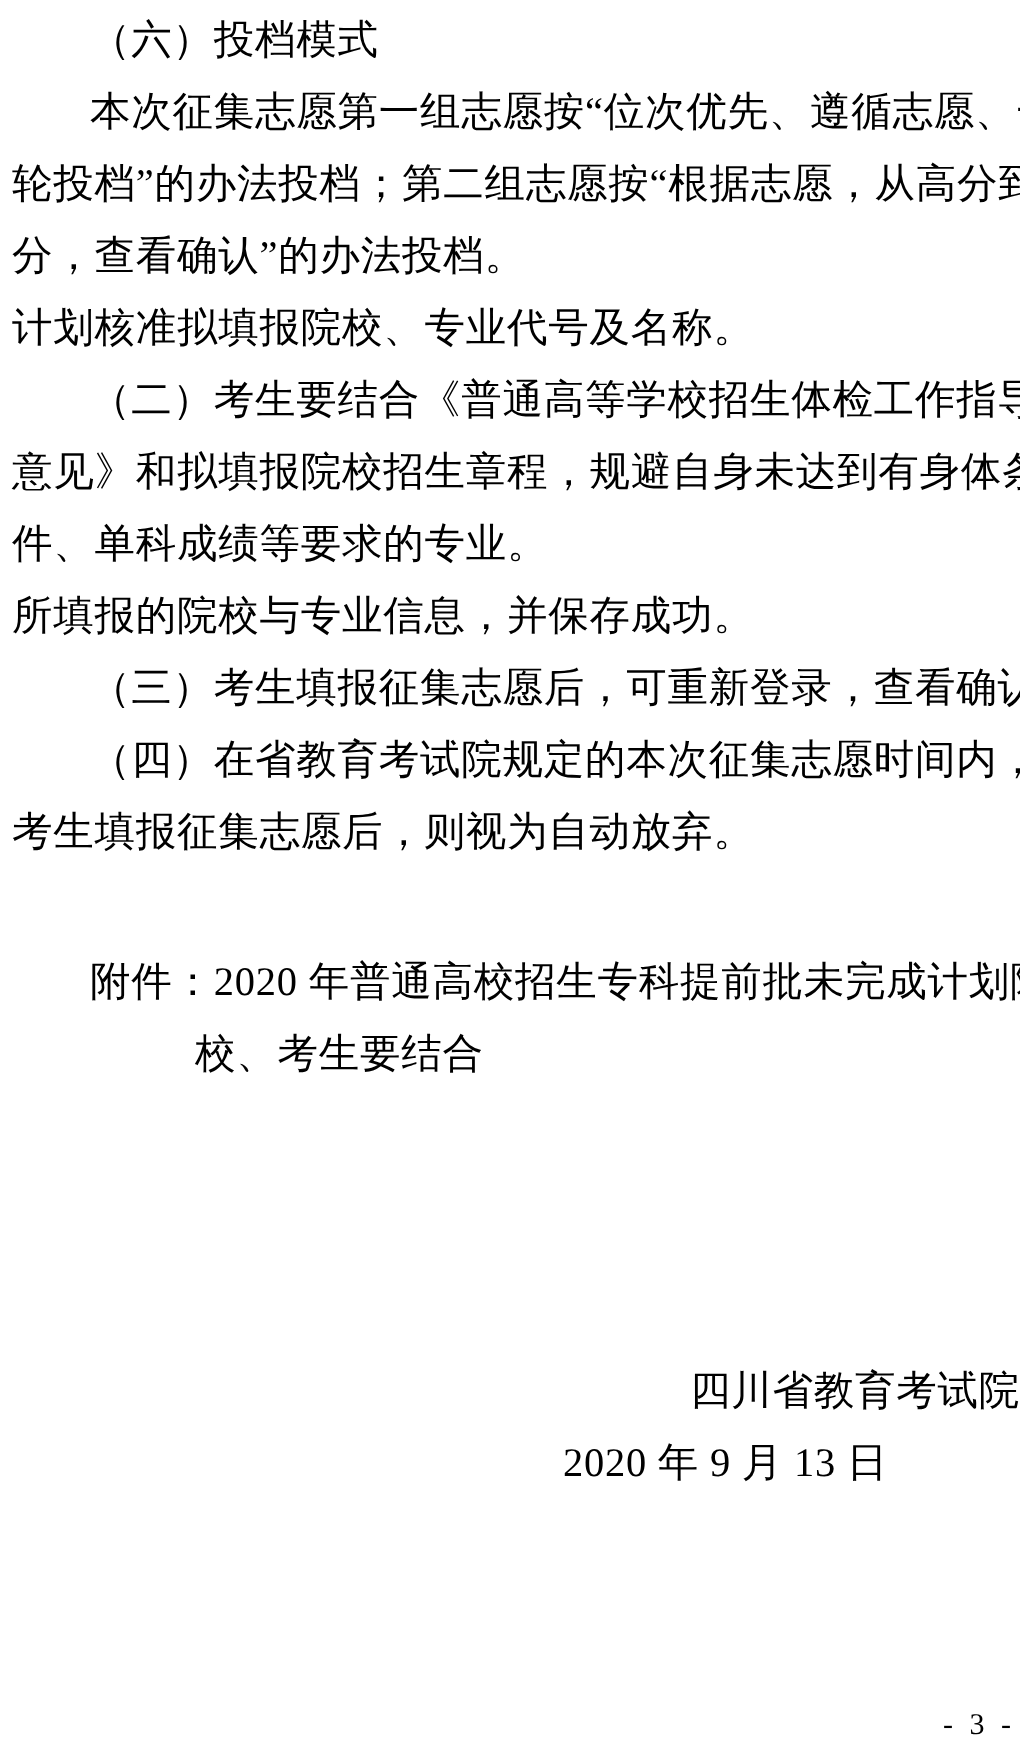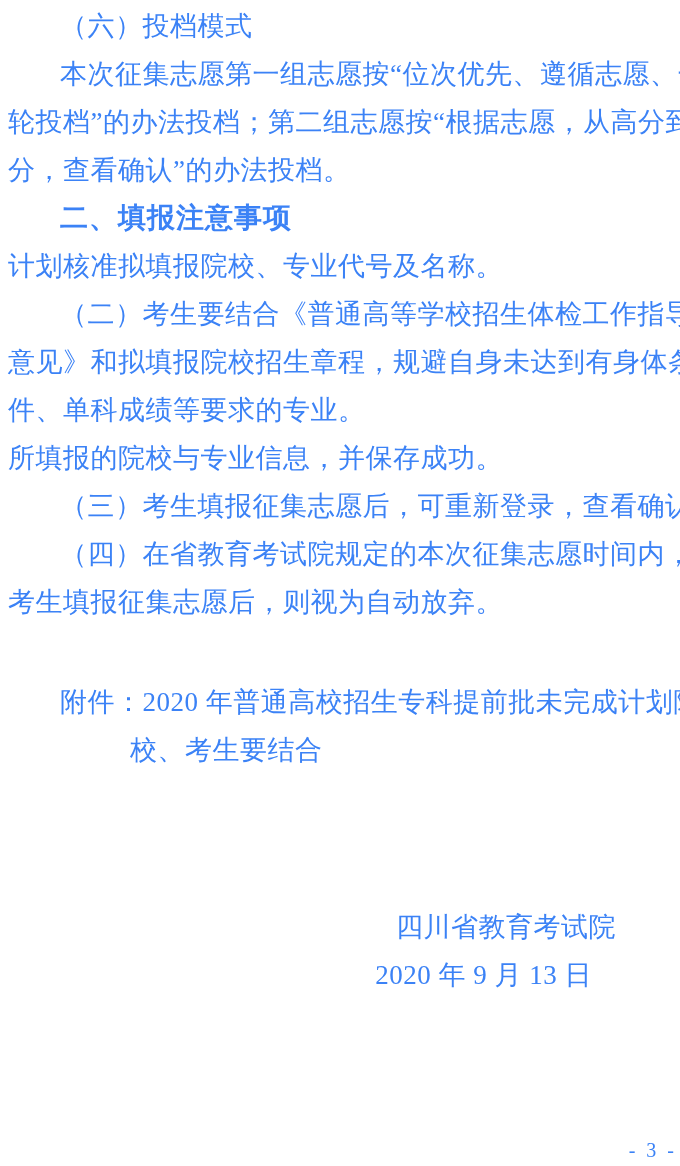--- a/index.html
+++ b/index.html
@@ -5,21 +5,21 @@
   html, body {
     margin: 0;
     padding: 0;
     background: #ffffff;
   }
   .page {
     position: relative;
     width: 680px;
     height: 1166px;
     background: #ffffff;
-    color: #3b82f6;
+    color: #000000;
     font-family: "Liberation Serif", "DejaVu Serif", serif;
     overflow: hidden;
   }
   .content {
     position: absolute;
     left: 8px;
     top: 2px;
     width: 660px;
   }
   .block { margin: 0; }
@@ -50,21 +50,21 @@
     right: 0;
   }
   .sig-line {
     height: 48px;
     line-height: 48px;
     font-size: 27px;
     text-align: right;
     white-space: nowrap;
     letter-spacing: 0.5px;
   }
-  .sig-org  { padding-right: 64px; }
+  .sig-org  { }
   .sig-date { padding-right: 88px; }
   .page-number {
     position: absolute;
     right: 3px;
     bottom: 4px;
     font-size: 20px;
     letter-spacing: 3px;
     font-family: "Liberation Serif", "DejaVu Serif", serif;
     white-space: nowrap;
   }
@@ -76,23 +76,20 @@
 
   <div class="content">
     <div id="blocks-container">
         <div class="block style-kai">
           <div class="line indent-first">（六）投档模式</div>
         </div>
         <div class="block style-body">
           <div class="line indent-first">本次征集志愿第一组志愿按“位次优先、遵循志愿、一</div>
           <div class="line indent-flush">轮投档”的办法投档；第二组志愿按“根据志愿，从高分到低</div>
           <div class="line indent-flush">分，查看确认”的办法投档。</div>
-        </div>
-        <div class="block style-hei">
-          <div class="line indent-first">二、填报注意事项</div>
         </div>
         <div class="block style-body">
           <div class="line indent-flush">计划核准拟填报院校、专业代号及名称。</div>
         </div>
         <div class="block style-body">
           <div class="line indent-first">（二）考生要结合《普通高等学校招生体检工作指导</div>
           <div class="line indent-flush">意见》和拟填报院校招生章程，规避自身未达到有身体条</div>
           <div class="line indent-flush">件、单科成绩等要求的专业。</div>
         </div>
         <div class="block style-body">

